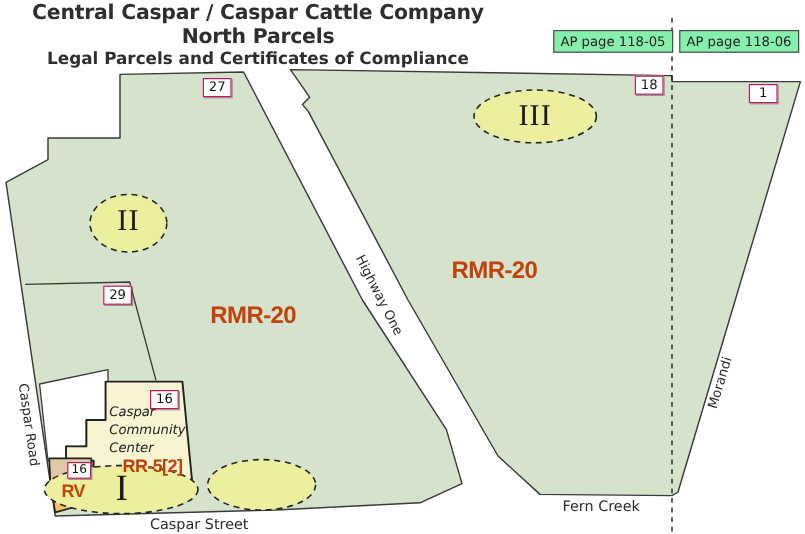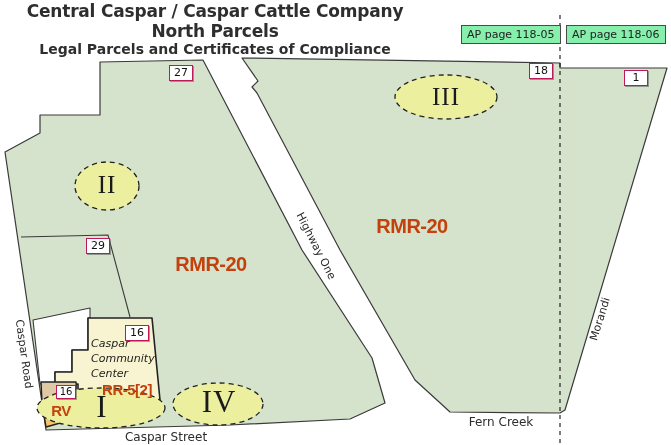--- a/index.html
+++ b/index.html
@@ -87,21 +87,20 @@
 
   <div class="cc-label">
     <div>Caspar</div>
     <div>Community</div>
     <div>Center</div>
   </div>
 
   <div class="lbl roman lg" style="left:102px;top:407px;">I</div>
   <div class="lbl roman sm" style="left:107px;top:185px;">II</div>
   <div class="lbl roman sm" style="left:446px;top:97px;">III</div>
-  <div class="lbl roman lg" style="left:219px;top:402px;">IV</div>
 
   <div class="lbl road" style="left:24px;top:354px;transform:translate(-50%,-50%) rotate(82deg);">Caspar Road</div>
   <div class="lbl road" style="left:316px;top:246px;transform:translate(-50%,-50%) rotate(63deg);">Highway One</div>
   <div class="lbl road" style="left:600px;top:319px;transform:translate(-50%,-50%) rotate(-73deg);">Morandi</div>
   <div class="lbl road12" style="left:166px;top:437px;">Caspar Street</div>
   <div class="lbl road12" style="left:501px;top:422px;">Fern Creek</div>
 
 </div>
 
 </body></html>

